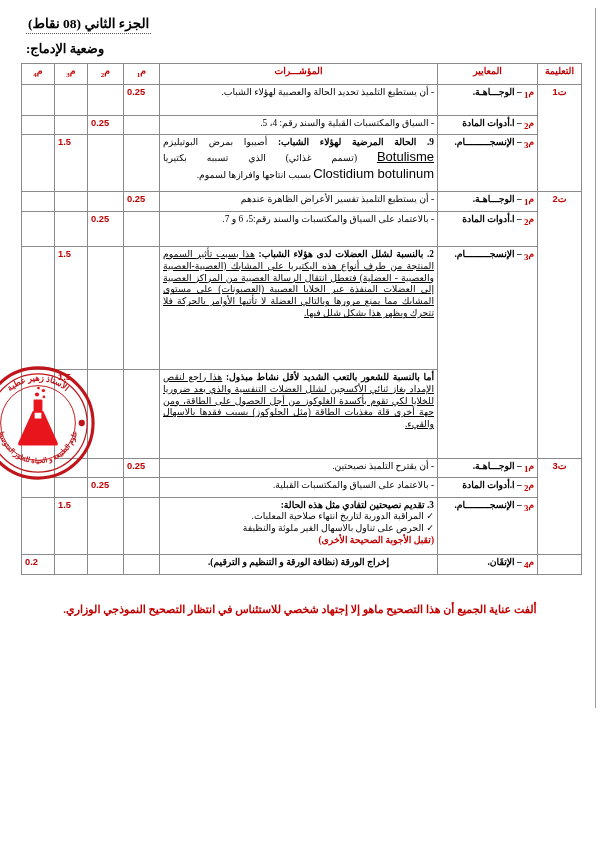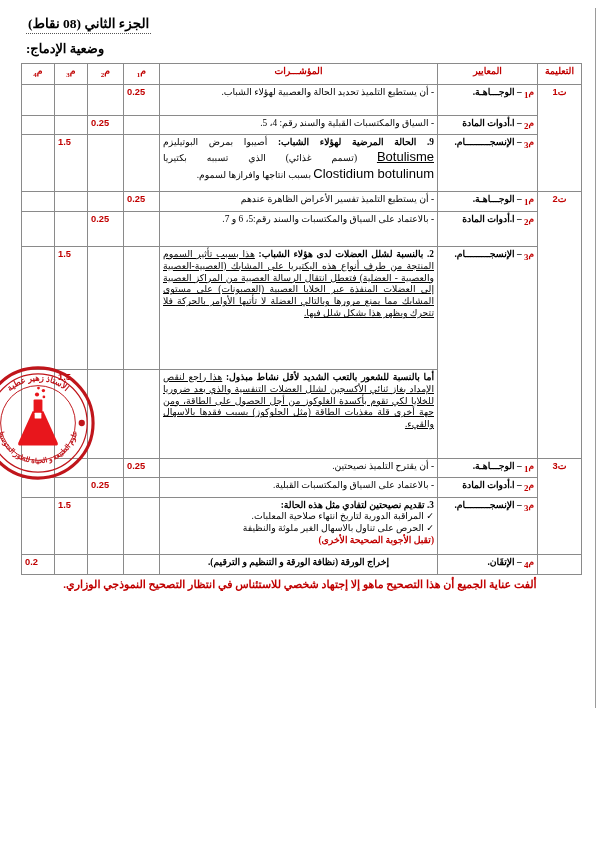--- a/index.html
+++ b/index.html
@@ -161,21 +161,21 @@
     width: 118px;
     height: 118px;
     margin-left: -59px;
     margin-top: -59px;
     pointer-events: none;
   }
   .seal-wrap svg { display: block; }
 
   
   .footer-note {
-    margin-top: 3px;
+    margin-top: 28px;
     text-align: center;
     color: #c00000;
     font-weight: 700;
     font-size: 11px;
     direction: rtl;
   }
 </style>
 </head>
 <body>
 

